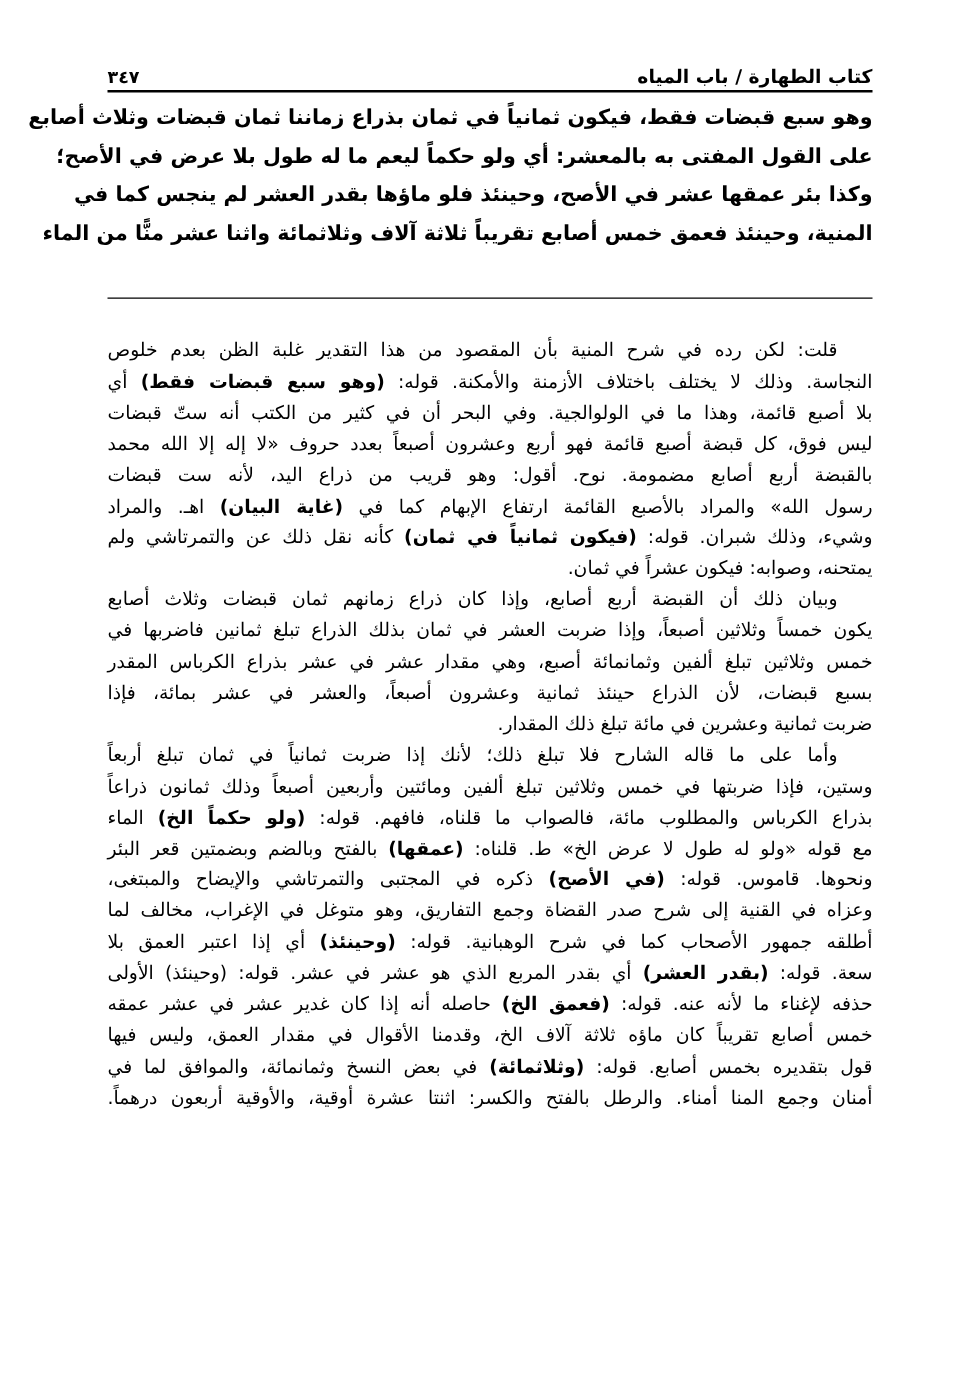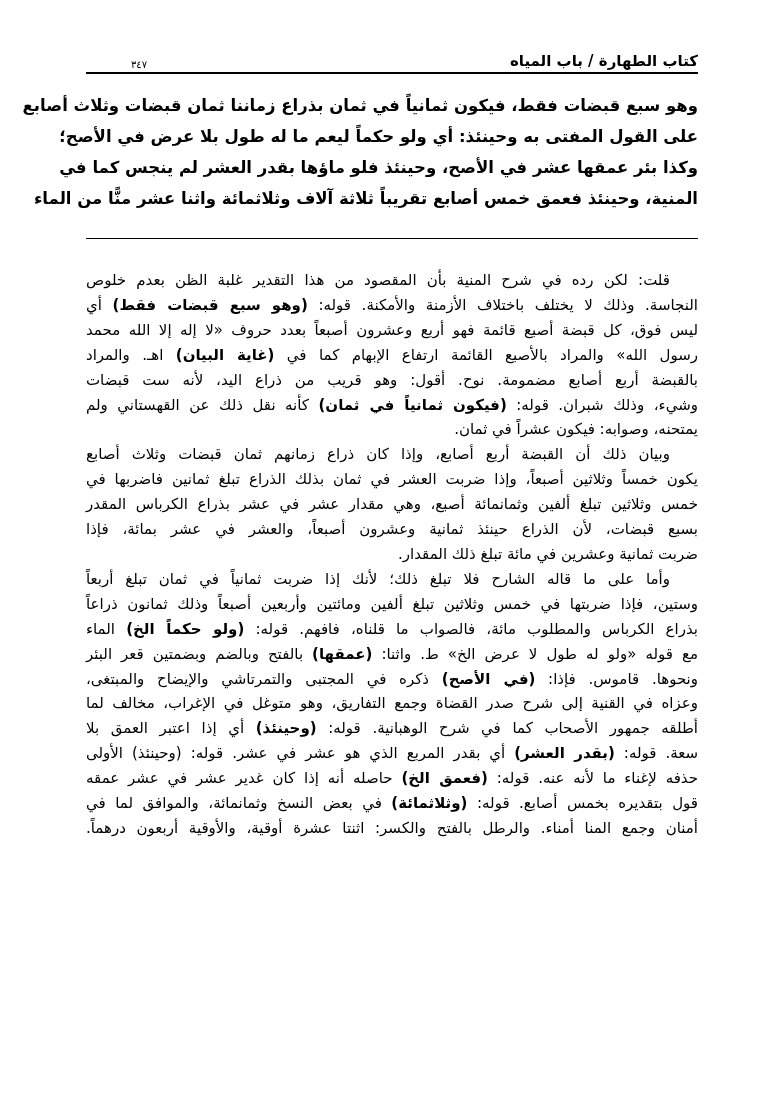--- a/index.html
+++ b/index.html
@@ -1,66 +1,68 @@
 <!DOCTYPE html>
 <html><head>
   <meta charset="utf-8">
   <style>
     html, body { margin: 0; padding: 0; background: #ffffff; }
     body { width: 768px; height: 1101px; position: relative; overflow: hidden; color: #000; }
     .page { position: absolute; left: 86px; top: 0; width: 612px; direction: rtl; font-family: "DejaVu Sans", sans-serif; }
     .header { position: absolute; top: 48px; left: 0; width: 612px; height: 22px; display: flex; justify-content: space-between; align-items: flex-end; }
     .header-title { font-weight: bold; font-size: 15px; margin-left: 47px; }
-    .header-page { font-weight: normal; font-size: 10px; margin-left: 45px; }
+    .header-page { font-weight: bold; font-size: 14px; }
     .header-rule { position: absolute; top: 72px; left: 0; width: 612px; border-top: 2px solid #000; }
-    .matn { position: absolute; top: 90px; left: 0; width: 612px; }
+    .matn { position: absolute; top: 78px; left: 0; width: 612px; }
     .matn p { margin: 0; font-size: 16.5px; font-weight: bold; line-height: 31px; text-align: justify; text-align-last: justify; white-space: nowrap; }
     .matn-rule { position: absolute; top: 238px; left: 0; width: 612px; border-top: 1.5px solid #000; }
     .sharh { position: absolute; top: 256px; left: 0; width: 612px; margin-top: 12px; }
     .sharh p { margin: 0; font-size: 15px; line-height: 24.9px; text-align: justify; text-align-last: justify; white-space: nowrap; }
     .sharh p.last { text-align-last: right; }
     .sharh p.indent { padding-right: 28px; }
     b.q { font-weight: bold; }
   </style>
 </head>
 <body>
 
 <div class="page">
   <div class="header">
     <span class="header-title">كتاب الطهارة / باب المياه</span>
     <span class="header-page">٣٤٧</span>
   </div>
   <div class="header-rule"></div>
 
   <div class="matn">
     <p>وهو سبع قبضات فقط، فيكون ثمانياً في ثمان بذراع زماننا ثمان قبضات وثلاث أصابع</p>
-    <p>على القول المفتى به وحينئذ: أي ولو حكماً ليعم ما له طول بلا عرض في الأصح؛</p>
+    <p>على القول المفتى به بالمعشر: أي ولو حكماً ليعم ما له طول بلا عرض في الأصح؛</p>
     <p>وكذا بئر عمقها عشر في الأصح، وحينئذ فلو ماؤها بقدر العشر لم ينجس كما في</p>
     <p>المنية، وحينئذ فعمق خمس أصابع تقريباً ثلاثة آلاف وثلاثمائة واثنا عشر منًّا من الماء</p>
   </div>
   <div class="matn-rule"></div>
 
   <div class="sharh">
     <p class="indent"><span>قلت: لكن رده في شرح المنية بأن المقصود من هذا التقدير غلبة الظن بعدم خلوص</span><b class="q"></b><span></span></p>
     <p><span>النجاسة. وذلك لا يختلف باختلاف الأزمنة والأمكنة. قوله: </span><b class="q">(وهو سبع قبضات فقط)</b><span> أي</span></p>
+    <p><span>بلا أصبع قائمة، وهذا ما في الولوالجية. وفي البحر أن في كثير من الكتب أنه ستّ قبضات</span><b class="q"></b><span></span></p>
     <p><span>ليس فوق، كل قبضة أصبع قائمة فهو أربع وعشرون أصبعاً بعدد حروف «لا إله إلا الله محمد</span><b class="q"></b><span></span></p>
+    <p><span>بالقبضة أربع أصابع مضمومة. نوح. أقول: وهو قريب من ذراع اليد، لأنه ست قبضات</span><b class="q"></b><span></span></p>
     <p><span>رسول الله» والمراد بالأصبع القائمة ارتفاع الإبهام كما في </span><b class="q">(غاية البيان)</b><span> اهـ. والمراد</span></p>
-    <p><span>بالقبضة أربع أصابع مضمومة. نوح. أقول: وهو قريب من ذراع اليد، لأنه ست قبضات</span><b class="q"></b><span></span></p>
-    <p><span>وشيء، وذلك شبران. قوله: </span><b class="q">(فيكون ثمانياً في ثمان)</b><span> كأنه نقل ذلك عن القهستاني ولم</span></p>
+    <p><span>وشيء، وذلك شبران. قوله: </span><b class="q">(فيكون ثمانياً في ثمان)</b><span> كأنه نقل ذلك عن والتمرتاشي ولم</span></p>
     <p class="last"><span>يمتحنه، وصوابه: فيكون عشراً في ثمان.</span><b class="q"></b><span></span></p>
     <p class="indent"><span>وبيان ذلك أن القبضة أربع أصابع، وإذا كان ذراع زمانهم ثمان قبضات وثلاث أصابع</span><b class="q"></b><span></span></p>
     <p><span>يكون خمساً وثلاثين أصبعاً، وإذا ضربت العشر في ثمان بذلك الذراع تبلغ ثمانين فاضربها في</span><b class="q"></b><span></span></p>
     <p><span>خمس وثلاثين تبلغ ألفين وثمانمائة أصبع، وهي مقدار عشر في عشر بذراع الكرباس المقدر</span><b class="q"></b><span></span></p>
     <p><span>بسبع قبضات، لأن الذراع حينئذ ثمانية وعشرون أصبعاً، والعشر في عشر بمائة، فإذا</span><b class="q"></b><span></span></p>
     <p class="last"><span>ضربت ثمانية وعشرين في مائة تبلغ ذلك المقدار.</span><b class="q"></b><span></span></p>
     <p class="indent"><span>وأما على ما قاله الشارح فلا تبلغ ذلك؛ لأنك إذا ضربت ثمانياً في ثمان تبلغ أربعاً</span><b class="q"></b><span></span></p>
     <p><span>وستين، فإذا ضربتها في خمس وثلاثين تبلغ ألفين ومائتين وأربعين أصبعاً وذلك ثمانون ذراعاً</span><b class="q"></b><span></span></p>
     <p><span>بذراع الكرباس والمطلوب مائة، فالصواب ما قلناه، فافهم. قوله: </span><b class="q">(ولو حكماً الخ)</b><span> الماء</span></p>
-    <p><span>مع قوله «ولو له طول لا عرض الخ» ط. واثنا: </span><b class="q">(عمقها)</b><span> بالفتح وبالضم وبضمتين قعر البئر</span></p>
-    <p><span>ونحوها. قاموس. فإذا: </span><b class="q">(في الأصح)</b><span> ذكره في المجتبى والتمرتاشي والإيضاح والمبتغى،</span></p>
+    <p><span>مع قوله «ولو له طول لا عرض الخ» ط. قلناه: </span><b class="q">(عمقها)</b><span> بالفتح وبالضم وبضمتين قعر البئر</span></p>
+    <p><span>ونحوها. قاموس. قوله: </span><b class="q">(في الأصح)</b><span> ذكره في المجتبى والتمرتاشي والإيضاح والمبتغى،</span></p>
     <p><span>وعزاه في القنية إلى شرح صدر القضاة وجمع التفاريق، وهو متوغل في الإغراب، مخالف لما</span><b class="q"></b><span></span></p>
     <p><span>أطلقه جمهور الأصحاب كما في شرح الوهبانية. قوله: </span><b class="q">(وحينئذ)</b><span> أي إذا اعتبر العمق بلا</span></p>
     <p><span>سعة. قوله: </span><b class="q">(بقدر العشر)</b><span> أي بقدر المربع الذي هو عشر في عشر. قوله: (وحينئذ) الأولى</span></p>
     <p><span>حذفه لإغناء ما لأنه عنه. قوله: </span><b class="q">(فعمق الخ)</b><span> حاصله أنه إذا كان غدير عشر في عشر عمقه</span></p>
+    <p><span>خمس أصابع تقريباً كان ماؤه ثلاثة آلاف الخ، وقدمنا الأقوال في مقدار العمق، وليس فيها</span><b class="q"></b><span></span></p>
     <p><span>قول بتقديره بخمس أصابع. قوله: </span><b class="q">(وثلاثمائة)</b><span> في بعض النسخ وثمانمائة، والموافق لما في</span></p>
     <p><span>أمنان وجمع المنا أمناء. والرطل بالفتح والكسر: اثنتا عشرة أوقية، والأوقية أربعون درهماً.</span><b class="q"></b><span></span></p>
   </div>
 </div>
 
 </body></html>

